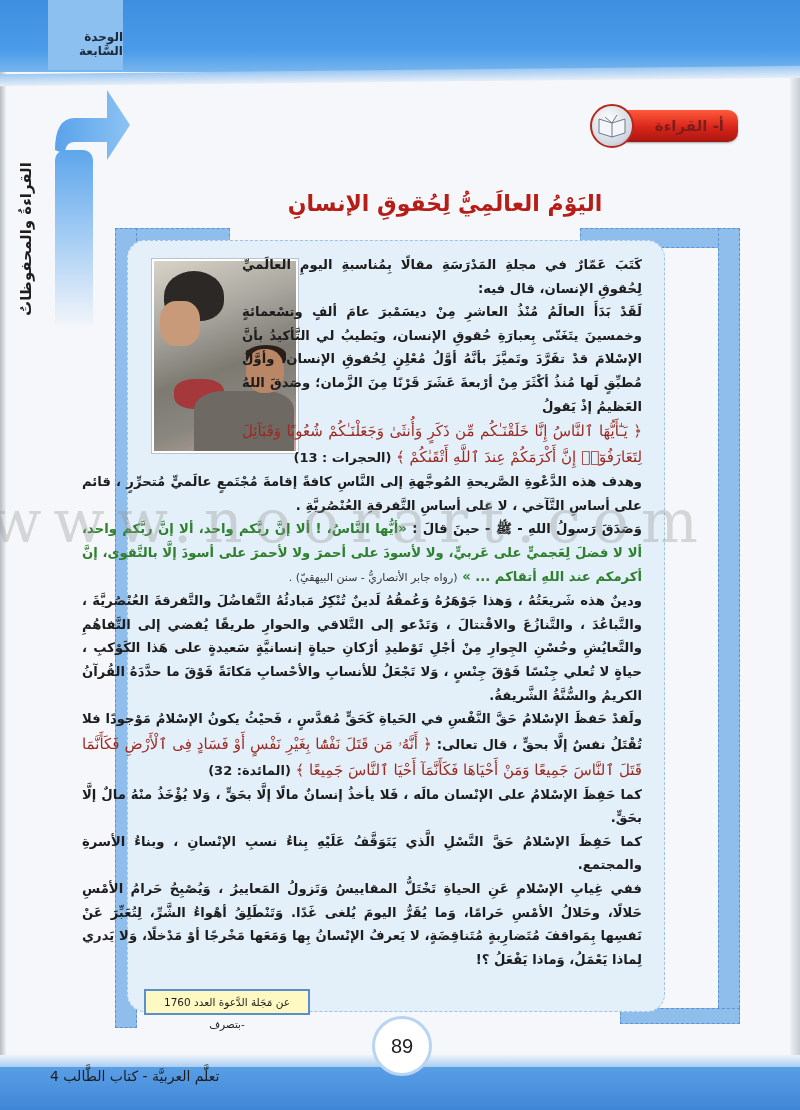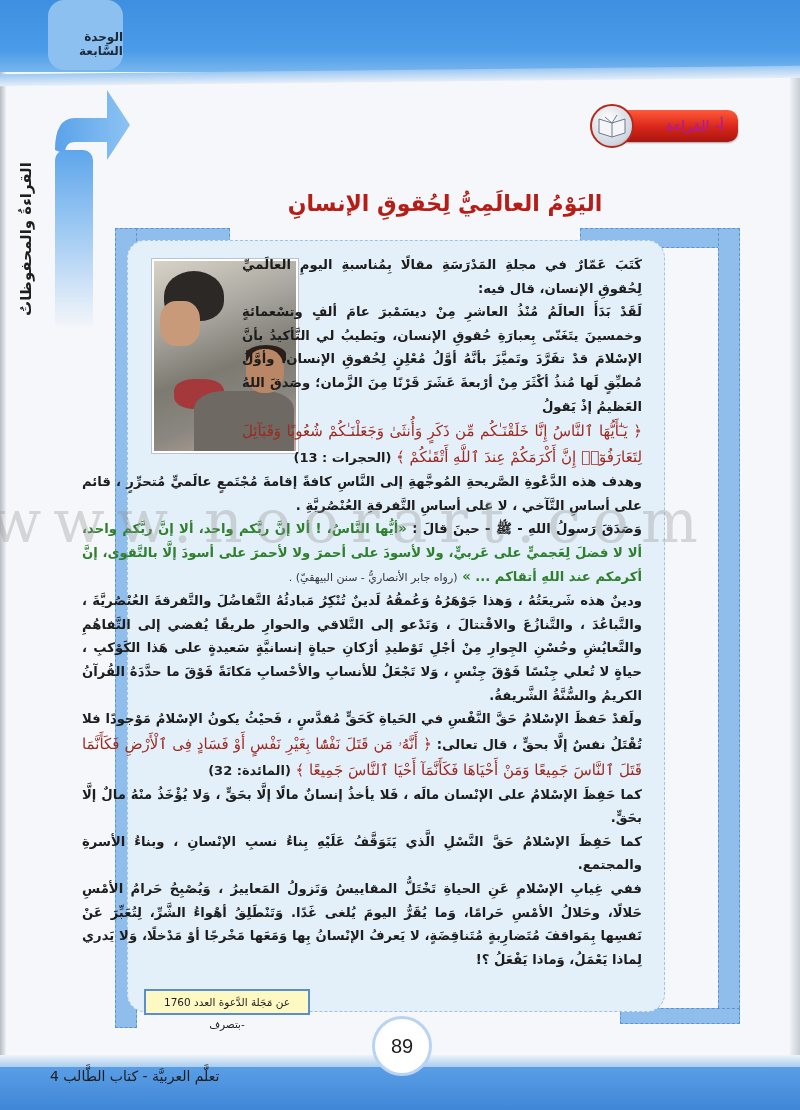--- a/index.html
+++ b/index.html
@@ -14,21 +14,21 @@
     }
     .top-band::after {
       content:""; position:absolute; left:0; right:0; bottom:-10px; height:12px;
       background:linear-gradient(180deg,#9cc8f2,#e6eef8);
       transform:skewY(-0.6deg);
     }
     .unit-label {
       position:absolute; left:48px; top:0; width:75px; height:70px;
       background:#8cc0f0; color:#1d2a3a;
       font-weight:bold; font-size:12px; direction:rtl;
-      display:flex; align-items:flex-end; justify-content:center; padding-bottom:12px; box-sizing:border-box;border-radius:16px;
+      display:flex; align-items:flex-end; justify-content:center; padding-bottom:12px; box-sizing:border-box;
     }
     .page-edge {
       position:absolute; right:0; top:0; width:10px; height:1110px;
       background:linear-gradient(90deg,#eef1f5,#c8cdd4);
     }
     .left-edge {
       position:absolute; left:0; top:0; width:6px; height:1110px;
       background:linear-gradient(90deg,#b7bcc3,#eef0f3);
     }
     
@@ -51,21 +51,21 @@
       position:absolute; left:590px; top:104px; width:148px; height:44px;
     }
     .section-badge .pill {
       position:absolute; left:20px; top:6px; width:128px; height:32px;
       border-radius:10px;
       background:linear-gradient(180deg,#ff5a3a 0%,#d8251a 55%,#a81610 100%);
       box-shadow:0 1px 2px rgba(0,0,0,.35);
     }
     .section-badge .label {
       position:absolute; right:14px; top:0; height:44px; line-height:44px;
-      color:#a21caf; font-weight:normal; font-size:15px; direction:rtl;
+      color:#7f1d1d; font-weight:bold; font-size:15px; direction:rtl;
     }
     .section-badge .book-circle {
       position:absolute; left:0; top:0; width:44px; height:44px; border-radius:50%;
       background:radial-gradient(circle at 40% 35%,#ffffff,#cfd6e0 70%,#8c97a6);
       border:2px solid #b52a1c; box-sizing:border-box;
       display:flex; align-items:center; justify-content:center;
     }
     .page-title {
       position:absolute; left:150px; top:176px; width:590px; text-align:center;
       direction:rtl; color:#b51d16; font-weight:bold; font-size:22px;

